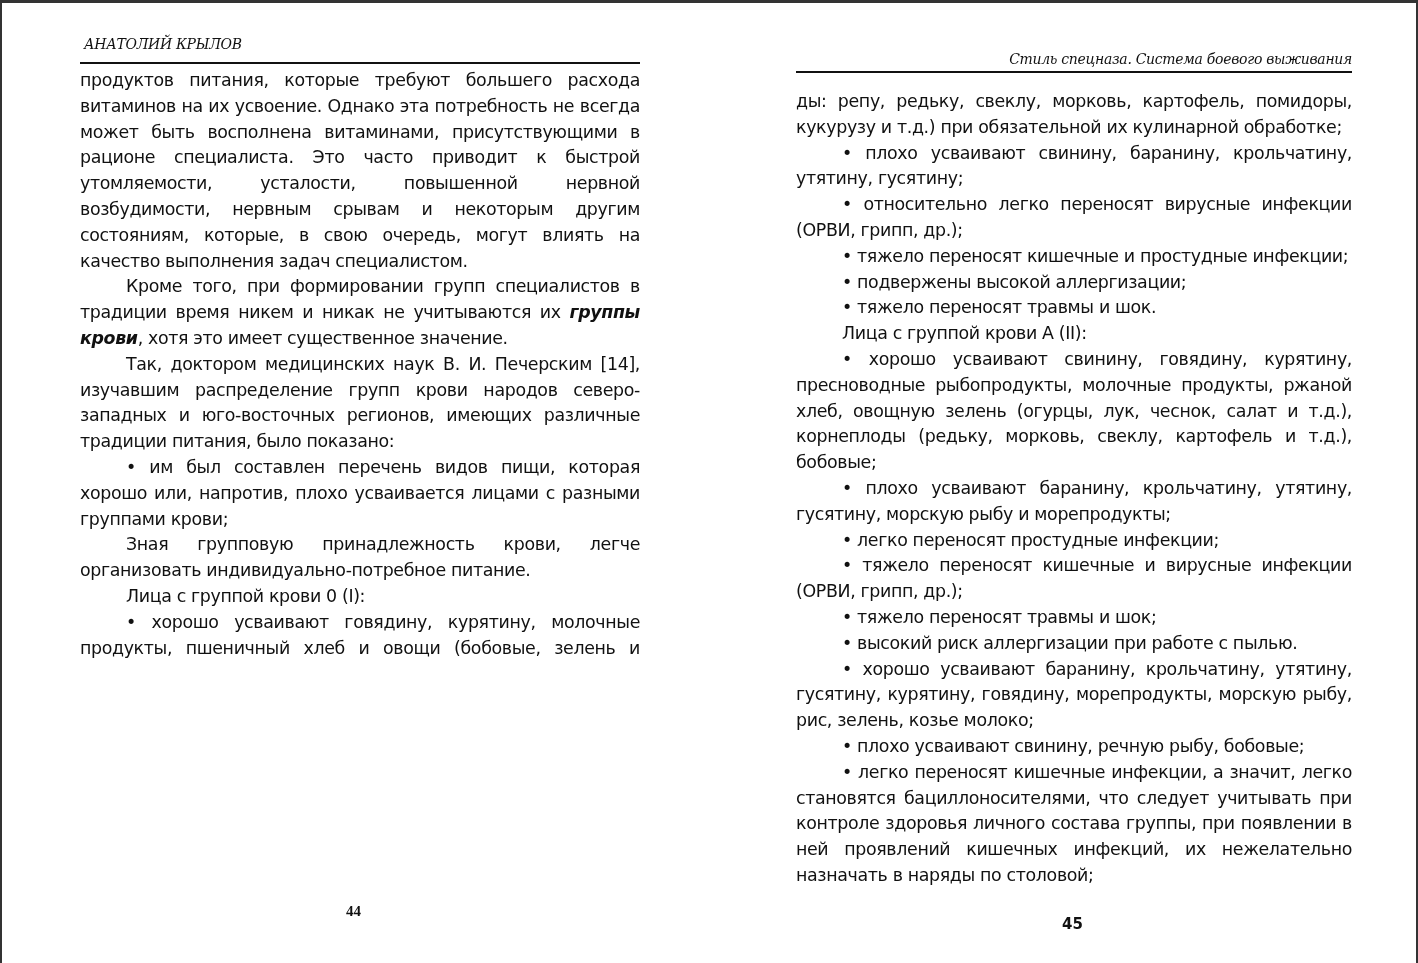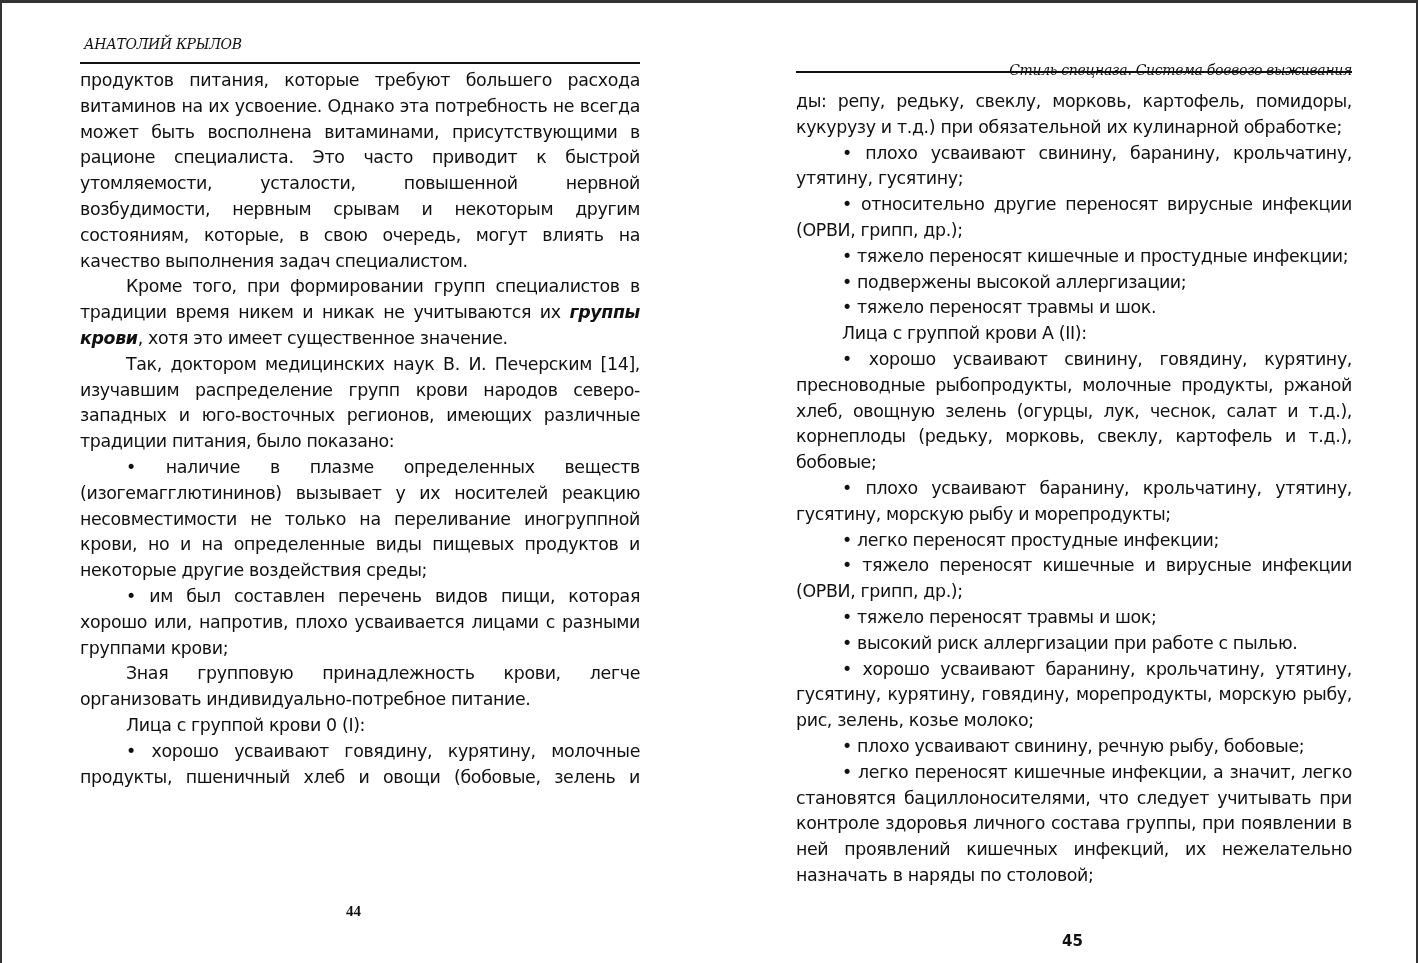--- a/index.html
+++ b/index.html
@@ -15,70 +15,69 @@
 
     .page { position:absolute; top:0; height:963px; }
     .page-left { left:80px; width:560px; }
     .page-right { left:796px; width:556px; }
 
     .running-head {
       position:absolute; font-family:"DejaVu Serif", serif; font-style:italic;
       font-size:14px; letter-spacing:-0.3px; color:#111; white-space:nowrap;
     }
     .page-left .running-head { left:4px; top:36px; }
-    .page-right .running-head { right:0; top:62px; }
+    .page-right .running-head { right:0; top:51px; }
     .head-rule { position:absolute; left:0; right:0; height:2px; background:#111; }
     .page-left .head-rule { top:62px; }
     .page-right .head-rule { top:71px; }
 
     .body-text {
       position:absolute; left:0; right:0;
       font-size:17.4px; line-height:25.8px; letter-spacing:-0.35px;
     }
     .page-left .body-text { top:68px; }
     .page-right .body-text { top:89px; }
     .body-text p { margin:0; text-align:justify; text-align-last:left; }
     .body-text p.indent { text-indent:46px; }
     .body-text p.heading { text-indent:46px; font-weight:normal; }
     .em { font-weight:bold; font-style:italic; }
 
     .folio { position:absolute; font-weight:bold; font-size:15px; }
     .page-left .folio { left:266px; top:903px;font-family:Liberation Serif, serif; }
-    .page-right .folio { left:266px; top:915px;margin-top:17px; }
+    .page-right .folio { left:266px; top:915px; }
   </style>
 </head>
 <body>
 
 <div class="frame-top"></div>
 <div class="frame-left"></div>
 <div class="frame-right"></div>
 
 <div class="page page-left">
   <div class="running-head">АНАТОЛИЙ КРЫЛОВ</div>
   <div class="head-rule"></div>
   <div class="body-text">
     <p>продуктов питания, которые требуют большего расхода витаминов на их усвоение. Однако эта потребность не всегда может быть восполнена витаминами, присутствующими в рационе специалиста. Это часто приводит к быстрой утомляемости, усталости, повышенной нервной возбудимости, нервным срывам и некоторым другим состояниям, которые, в свою очередь, могут влиять на качество выполнения задач специалистом.</p>
     <p class="indent"><span>Кроме того, при формировании групп специалистов в традиции время никем и никак не учитываются их </span><span class="em">группы крови</span><span>, хотя это имеет существенное значение.</span></p>
     <p class="indent">Так, доктором медицинских наук В. И. Печерским [14], изучавшим распределение групп крови народов северо-западных и юго-восточных регионов, имеющих различные традиции питания, было показано:</p>
-    <p class="indent">• наличие в плазме определенных веществ (изогемагглютининов) вызывает у их носителей реакцию несовместимости не только на переливание иногруппной крови, но и на определенные виды пищевых продуктов и некоторые другие воздействия среды;</p>
     <p class="indent">• им был составлен перечень видов пищи, которая хорошо или, напротив, плохо усваивается лицами с разными группами крови;</p>
     <p class="indent">Зная групповую принадлежность крови, легче организовать индивидуально-потребное питание.</p>
     <p class="heading">Лица с группой крови 0 (I):</p>
     <p class="indent" style="height:52px;overflow:hidden;">• хорошо усваивают говядину, курятину, молочные продукты, пшеничный хлеб и овощи (бобовые, зелень и корнеплоды: репу, редьку, свеклу, морковь, картофель, помидоры, кукурузу и т.д.) при обязательной их кулинарной обработке;</p>
   </div>
   <div class="folio">44</div>
 </div>
 
 <div class="page page-right">
   <div class="running-head">Стиль спецназа. Система боевого выживания</div>
   <div class="head-rule"></div>
   <div class="body-text">
     <p>ды: репу, редьку, свеклу, морковь, картофель, помидоры, кукурузу и т.д.) при обязательной их кулинарной обработке;</p>
     <p class="indent">• плохо усваивают свинину, баранину, крольчатину, утятину, гусятину;</p>
-    <p class="indent">• относительно другие переносят вирусные инфекции (ОРВИ, грипп, др.);</p>
+    <p class="indent">• относительно легко переносят вирусные инфекции (ОРВИ, грипп, др.);</p>
     <p class="indent">• тяжело переносят кишечные и простудные инфекции;</p>
     <p class="indent">• подвержены высокой аллергизации;</p>
     <p class="indent">• тяжело переносят травмы и шок.</p>
     <p class="heading">Лица с группой крови А (II):</p>
     <p class="indent">• хорошо усваивают свинину, говядину, курятину, пресноводные рыбопродукты, молочные продукты, ржаной хлеб, овощную зелень (огурцы, лук, чеснок, салат и т.д.), корнеплоды (редьку, морковь, свеклу, картофель и т.д.), бобовые;</p>
     <p class="indent">• плохо усваивают баранину, крольчатину, утятину, гусятину, морскую рыбу и морепродукты;</p>
     <p class="indent">• легко переносят простудные инфекции;</p>
     <p class="indent">• тяжело переносят кишечные и вирусные инфекции (ОРВИ, грипп, др.);</p>
     <p class="indent">• тяжело переносят травмы и шок;</p>
     <p class="indent">• высокий риск аллергизации при работе с пылью.</p>

